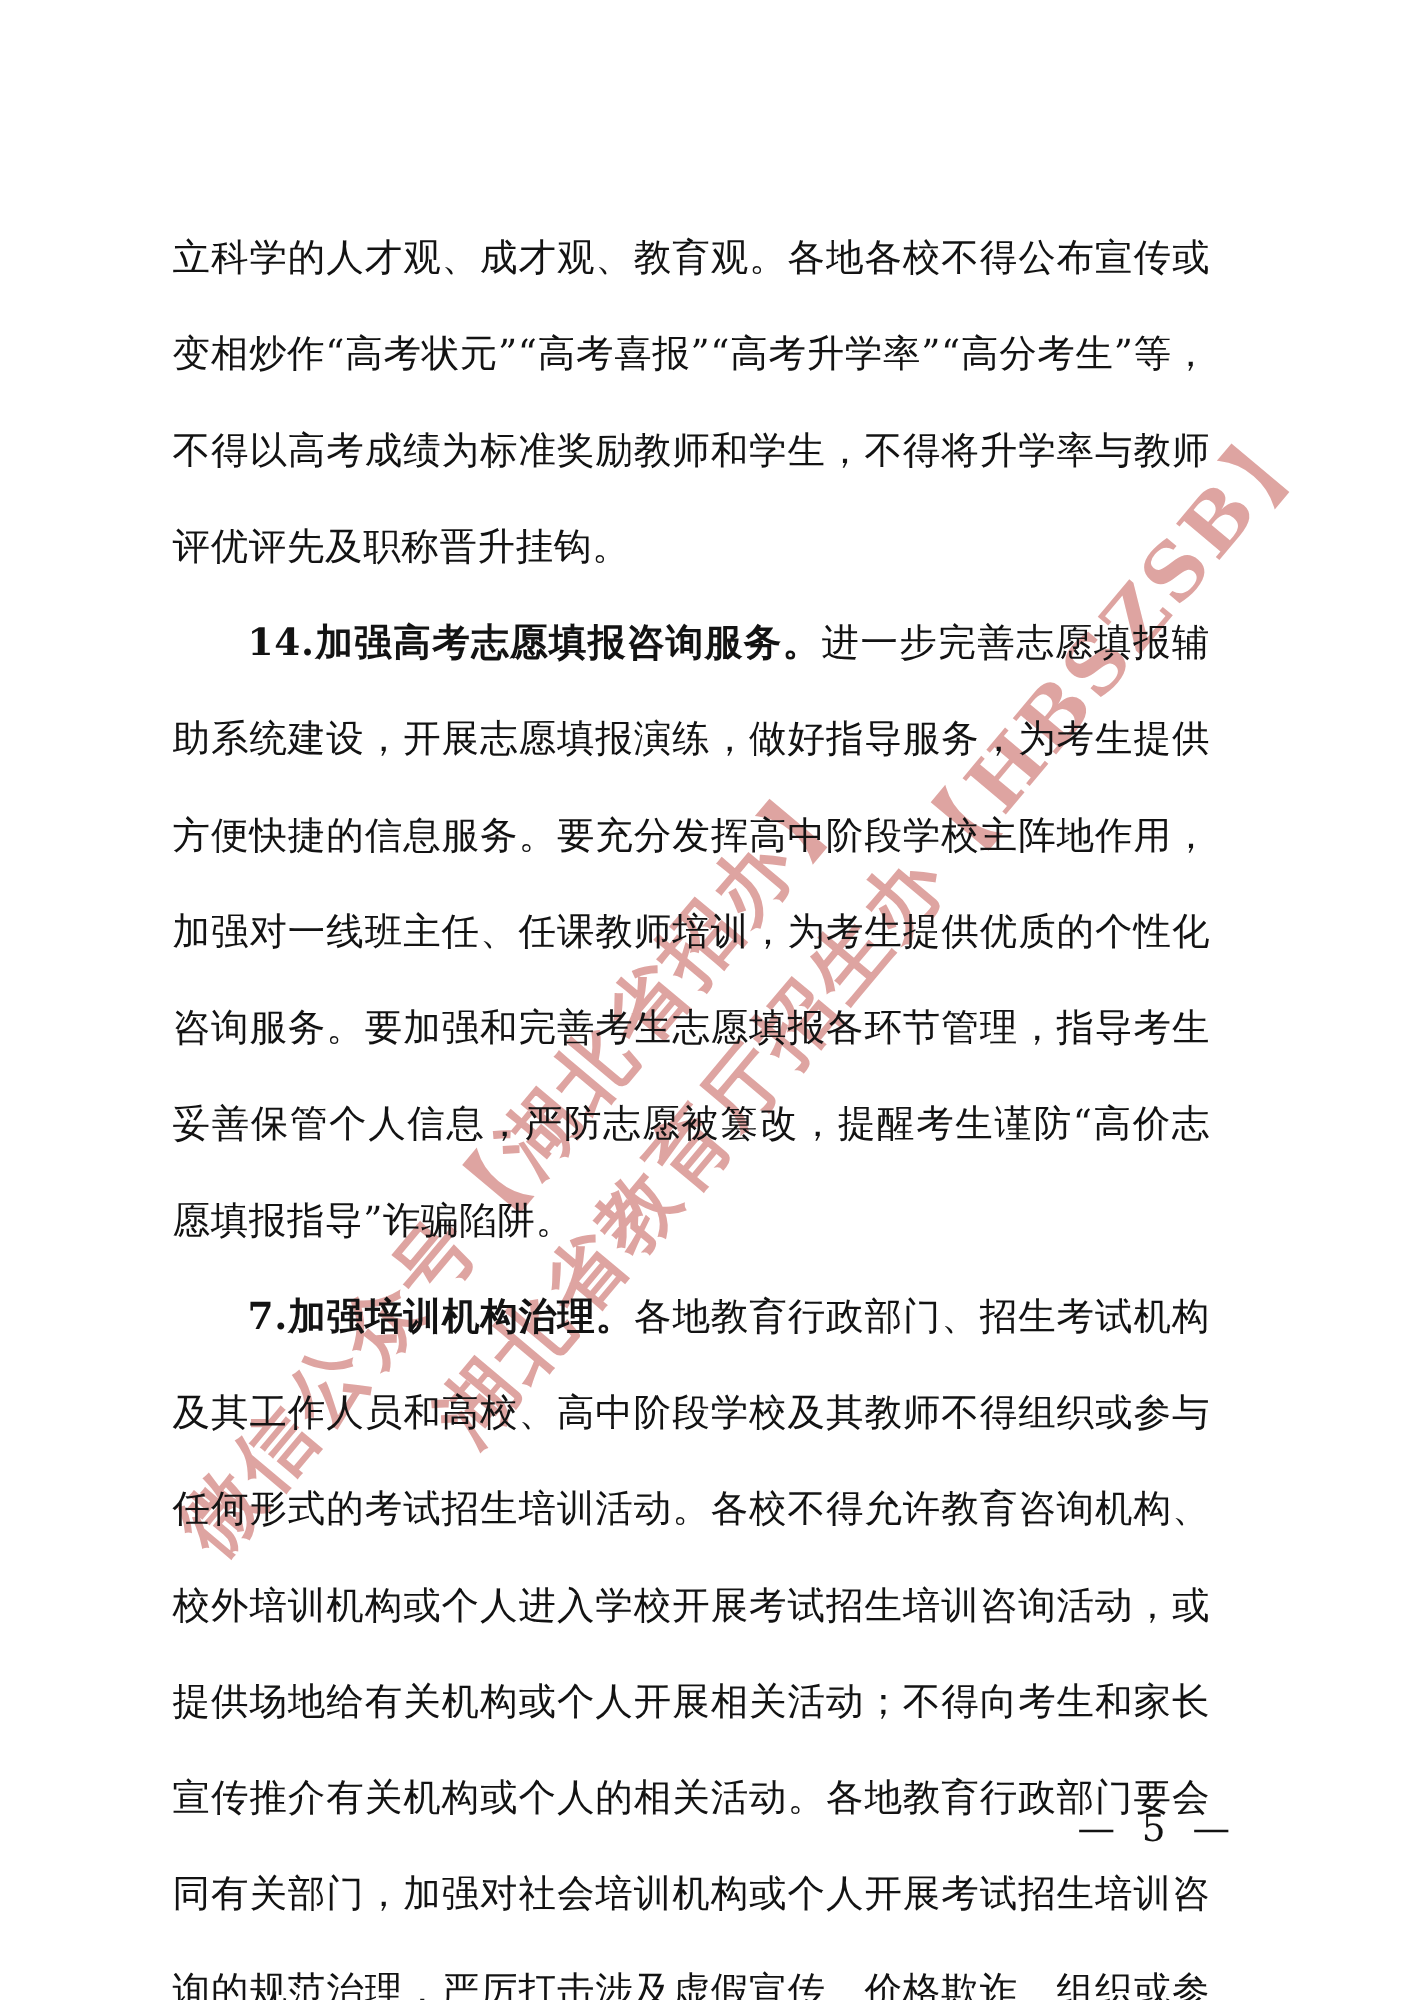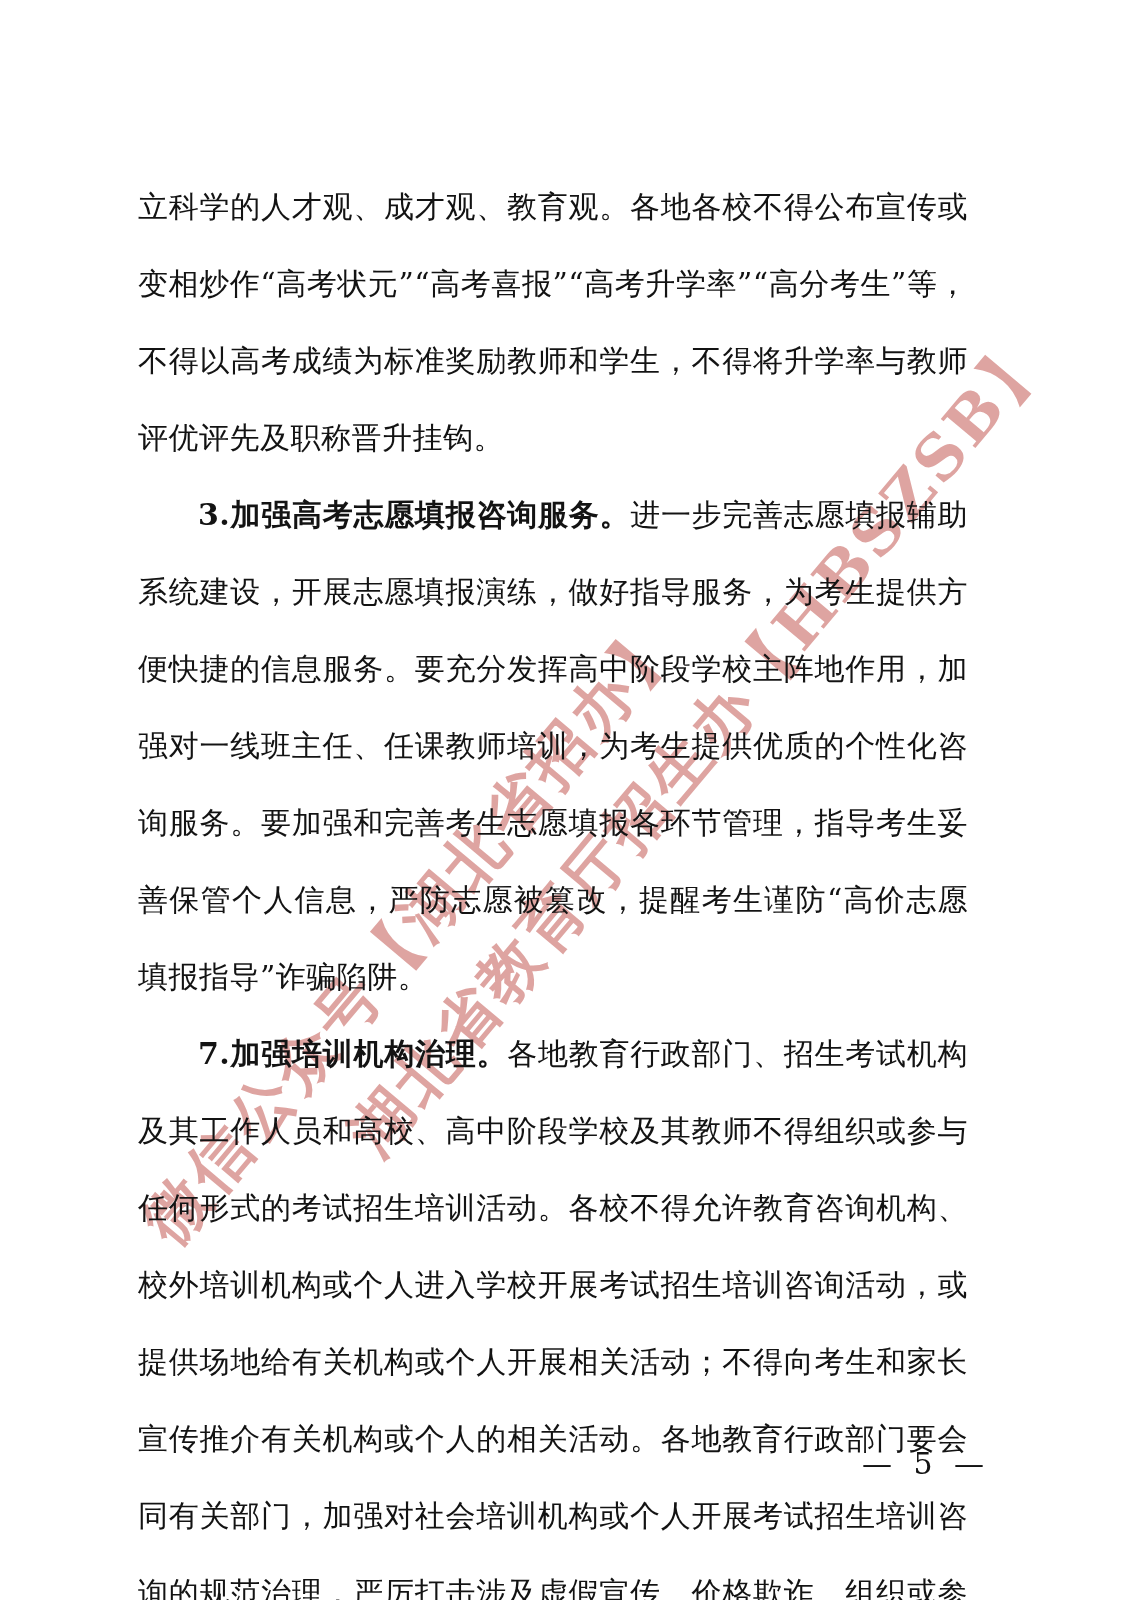--- a/index.html
+++ b/index.html
@@ -82,19 +82,19 @@
 
 <div class="page">
 
   <div class="watermark-layer" id="watermark-layer">
       <div class="wm wm-0" style="color: rgb(196, 91, 85);">微信公众号【湖北省招办】</div>
       <div class="wm wm-1" style="color: rgb(196, 91, 85);">湖北省教育厅招生办【HBSZSB】</div>
     </div>
 
   <main class="content" id="paragraph-container">
       <p><span class="para-body">立科学的人才观、成才观、教育观。各地各校不得公布宣传或变相炒作“高考状元”“高考喜报”“高考升学率”“高分考生”等，不得以高考成绩为标准奖励教师和学生，不得将升学率与教师评优评先及职称晋升挂钩。</span></p>
-      <p class="indented"><span class="para-title">3.加强高考志愿填报咨询服务。</span><span class="para-body">进一步完善志愿填报辅助系统建设，开展志愿填报演练，做好指导服务，为考生提供方便快捷的信息服务。要充分发挥高中阶段学校主阵地作用，加强对一线班主任、任课教师培训，为考生提供优质的个性化咨询服务。要加强和完善考生志愿填报各环节管理，指导考生妥善保管个人信息，严防志愿被篡改，提醒考生谨防“高价志愿填报指导”诈骗陷阱。</span></p>
+      <p class="indented"><span class="para-title">14.加强高考志愿填报咨询服务。</span><span class="para-body">进一步完善志愿填报辅助系统建设，开展志愿填报演练，做好指导服务，为考生提供方便快捷的信息服务。要充分发挥高中阶段学校主阵地作用，加强对一线班主任、任课教师培训，为考生提供优质的个性化咨询服务。要加强和完善考生志愿填报各环节管理，指导考生妥善保管个人信息，严防志愿被篡改，提醒考生谨防“高价志愿填报指导”诈骗陷阱。</span></p>
       <p class="indented"><span class="para-title">7.加强培训机构治理。</span><span class="para-body">各地教育行政部门、招生考试机构及其工作人员和高校、高中阶段学校及其教师不得组织或参与任何形式的考试招生培训活动。各校不得允许教育咨询机构、校外培训机构或个人进入学校开展考试招生培训咨询活动，或提供场地给有关机构或个人开展相关活动；不得向考生和家长宣传推介有关机构或个人的相关活动。各地教育行政部门要会同有关部门，加强对社会培训机构或个人开展考试招生培训咨询的规范治理，严厉打击涉及虚假宣传、价格欺诈、组织或参与考试作弊、干扰破坏考试招生秩序等违规违法行为。</span></p>
     </main>
 
   <div class="footer">— 5 —</div>
 
 </div>
 
 </body></html>

